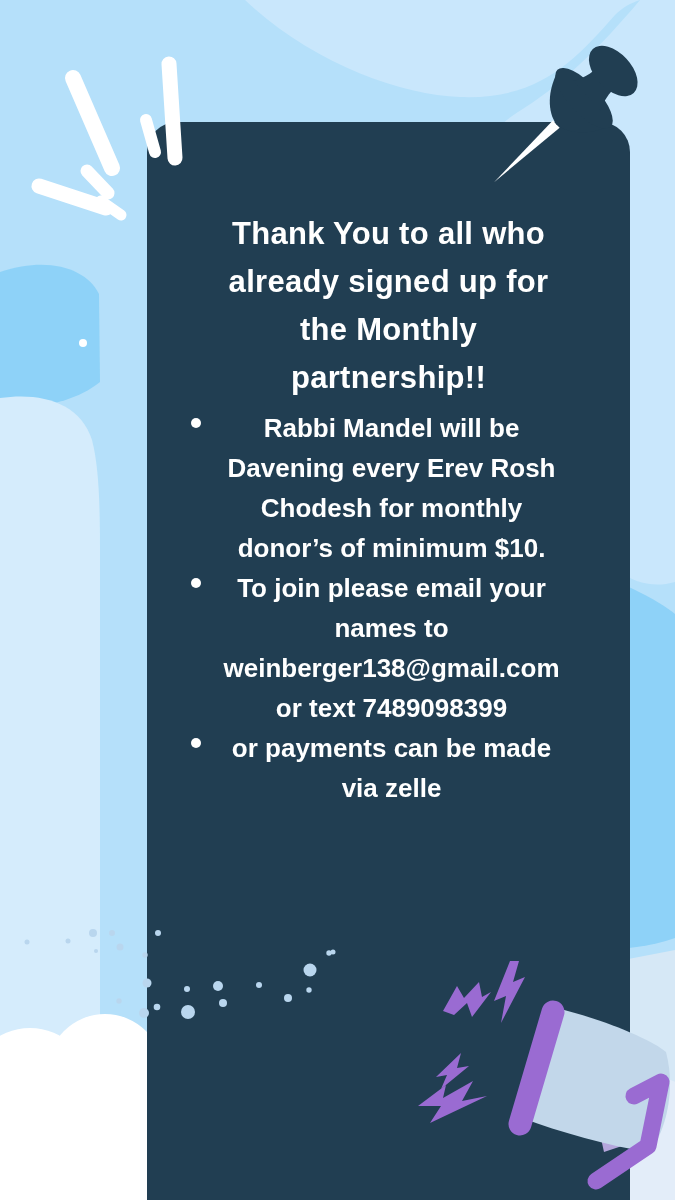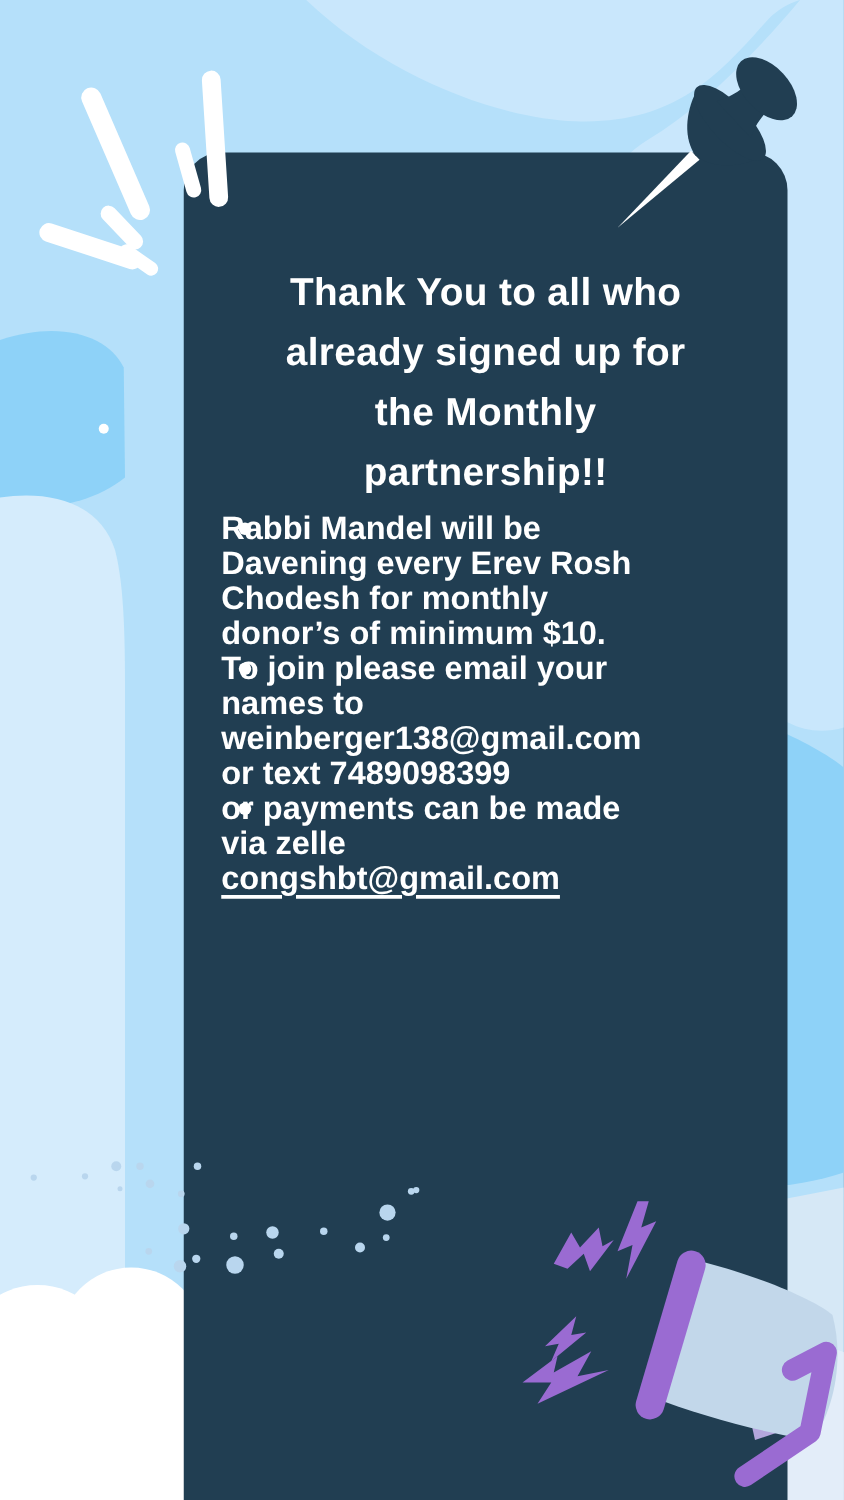--- a/index.html
+++ b/index.html
@@ -17,21 +17,22 @@
     box-sizing:border-box;
     margin-left:47px;
   }
   .title{
     margin:88px 14px 0;text-align:center;color:var(--text-white,#fff);
     font-size:31px;line-height:48px;font-weight:bold;letter-spacing:.3px;
     white-space:pre-line;
   }
   .bullets{
     margin:6px 0 0;padding:0 24px 0 30px;list-style:none;
-    color:var(--text-white,#fff);font-size:26px;line-height:28px;font-weight:bold;
+    color:var(--text-white,#fff);font-size:26px;line-height:40px;font-weight:bold;
+    text-align:center;
   }
   .bullets li{position:relative;white-space:pre-line;}
   .bullets li::before{
     content:"";position:absolute;left:14px;top:10px;width:10px;height:10px;
     border-radius:50%;background:var(--text-white,#fff);
   }
   .zelle-link{
     display:block;color:var(--text-white,#fff);font-weight:bold;
     text-decoration:underline;text-decoration-thickness:3px;text-underline-offset:5px;
   }
@@ -110,21 +111,21 @@
   <ul class="bullets">
     <li><span>Rabbi Mandel will be
 Davening every Erev Rosh
 Chodesh for monthly
 donor’s of minimum $10.</span></li>
     <li><span>To join please email your
 names to
 weinberger138@gmail.com
 or text 7489098399</span></li>
     <li><span>or payments can be made
-via zelle</span><a class="zelle-link">congshbt@gmail.com</a></li>
+via zelle</span></li>
   </ul>
 </div>
 
 <svg class="layer" width="675" height="1200" viewBox="0 0 675 1200" style="z-index:2;pointer-events:none;">
 
   <g>
     <line class="s-white" stroke-width="16" x1="73" y1="78" x2="112" y2="168"></line>
     <line class="s-white" stroke-width="15" x1="169" y1="64" x2="175" y2="158"></line>
     <line class="s-white" stroke-width="12" x1="146" y1="120" x2="155" y2="152"></line>
     <line class="s-white" stroke-width="15" x1="39" y1="186" x2="106" y2="208"></line>

